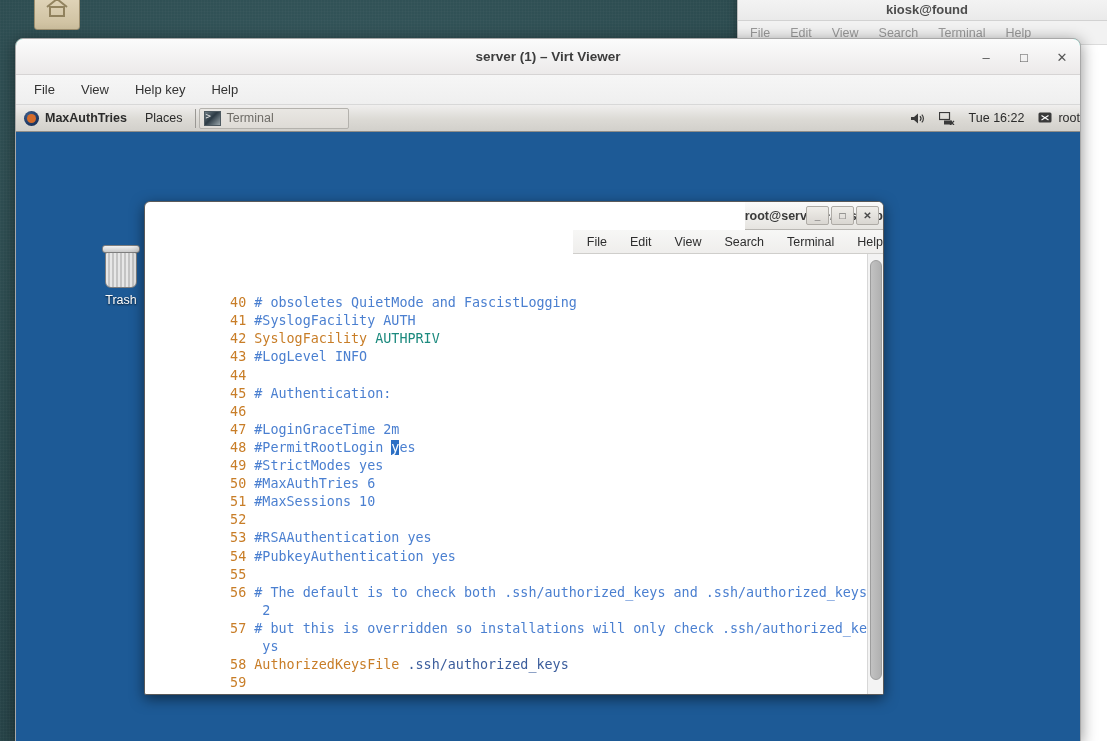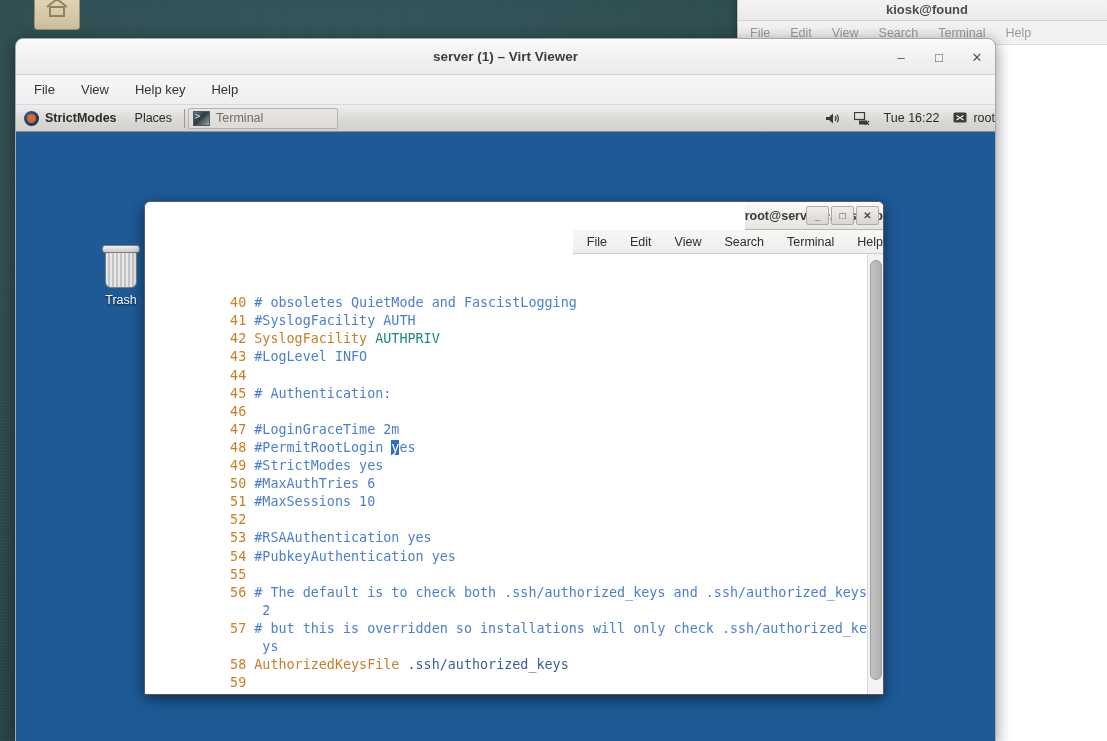--- a/index.html
+++ b/index.html
@@ -65,21 +65,21 @@
     font-family: "DejaVu Sans Mono", "Liberation Mono", monospace;
     font-size: 12.5px;
     line-height: 18px;
     color: #3c3c3c;
     white-space: pre;
   }
 
   
   .vv-window {
     position: absolute; left: 15px; top: 38px;
-    width: 981px; height: 704px;
+    width: 1066px; height: 704px;
     background: #5eead4;
     border: 1px solid #a8a8a8;
     border-radius: 8px 8px 0 0;
     box-shadow: 0 3px 16px rgba(0,0,0,.45);
     overflow: hidden;
   }
   .vv-titlebar {
     position: relative;
     height: 36px;
     background: linear-gradient(#fbfbfb, #eceaea);
@@ -339,21 +339,21 @@
       <span>Help key</span>
       <span>Help</span>
     </div>
 
     <div class="guest">
 
       <div class="gnome-panel">
         <div class="panel-left">
           <div class="panel-apps">
             <span class="fedora-logo"></span>
-            <span>StrictModes</span>
+            <span>MaxAuthTries</span>
           </div>
           <div class="panel-places">
             <span>Places</span>
           </div>
           <span class="panel-sep"></span>
           <div class="panel-taskbtn">
             <span class="term-mini-icon"></span>
             <span>Terminal</span>
           </div>
         </div>

